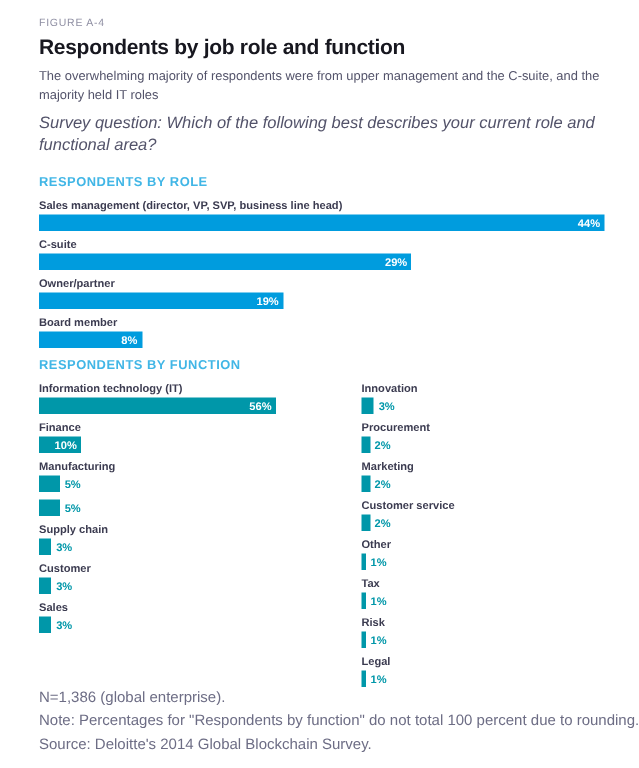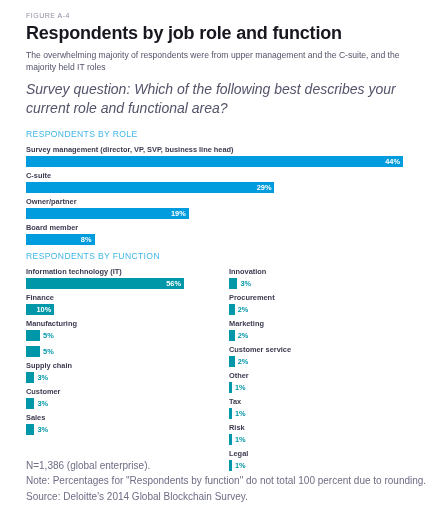--- a/index.html
+++ b/index.html
@@ -23,46 +23,46 @@
   }
 
   
   .fig-label {
     font-size: 7px;
     letter-spacing: 0.5px;
     color: #8f8fa3;
     margin: 2px 0 4px 0;
   }
   .fig-title {
-    font-size: 18px;
+    font-size: 14px;
     font-weight: bold;
     color: #17171f;
     letter-spacing: -0.2px;
     margin: 0 0 5px 0;
     line-height: 1.15;
   }
   .fig-subtitle {
     font-size: 8.6px;
     color: #53536a;
     line-height: 1.45;
     margin: 0 0 6px 0;
     max-width: 390px;
   }
   .fig-question {
-    font-size: 14px;
+    font-size: 11px;
     font-style: italic;
     color: #53536a;
     line-height: 1.4;
     margin: 0 0 10px 0;
   }
 
   
   .section-head {
     font-size: 8.6px;
-    font-weight: normal;
+    font-weight: bold;
     letter-spacing: 0.35px;
     margin: 6px 0 7px 0;
   }
   .section-head.role { color: #41b6e6; }
   .section-head.func { color: #41b6e6; }
 
   
   .bar-row { margin-bottom: 5px; }
   .bar-label {
     font-size: 7.4px;
@@ -99,21 +99,21 @@
     color: #ffffff;
     transform: translateX(-100%);
   }
   .bar-value.outside {
     color: #0097a9;
   }
 
   
   .func-cols {
     display: flex;
-    gap: 0px;
+    gap: 12px;
   }
   .func-col { width: 203px; flex: 0 0 203px; }
   .func-col.right { padding-left: 0px; }
 
   
   .footnotes {
     position: absolute;
     left: 26px;
     bottom: 8px;
     font-size: 10px;
@@ -128,21 +128,21 @@
 <div class="page">
 
   <div class="fig-label">FIGURE A-4</div>
   <div class="fig-title">Respondents by job role and function</div>
   <div class="fig-subtitle">The overwhelming majority of respondents were from upper management and the C-suite, and the majority held IT roles</div>
   <div class="fig-question">Survey question: Which of the following best describes your current role and functional area?</div>
 
   <div class="section-head role">RESPONDENTS BY ROLE</div>
   <div class="role" id="role-chart">
       <div class="bar-row">
-        <div class="bar-label">Survey management (director, VP, SVP, business line head)</div>
+        <div class="bar-label">Sales management (director, VP, SVP, business line head)</div>
         <div class="bar-track">
           <div class="bar-fill" style="width: 377px;"></div>
           <span class="bar-value inside" style="left: 374px;">44%</span>
         </div>
       </div>
       <div class="bar-row">
         <div class="bar-label">C-suite</div>
         <div class="bar-track">
           <div class="bar-fill" style="width: 248.477px;"></div>
           <span class="bar-value inside" style="left: 245.477px;">29%</span>

